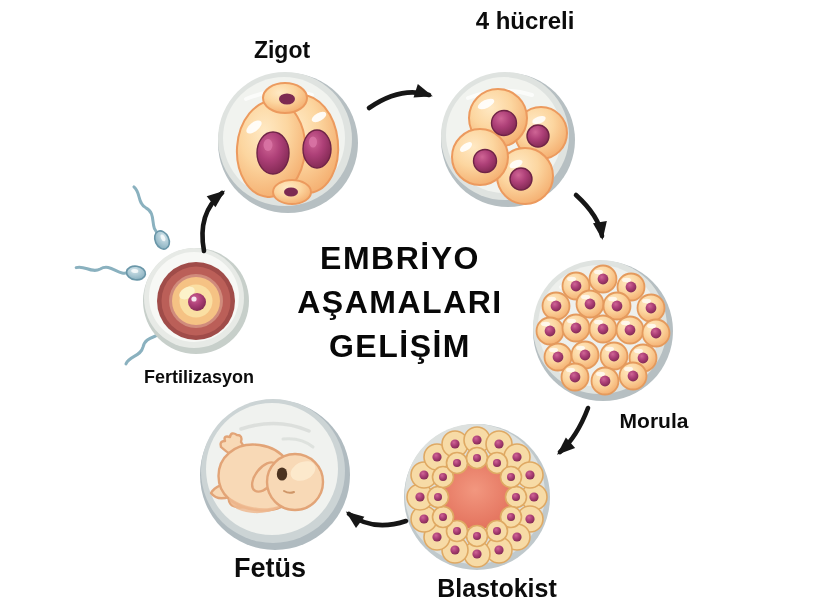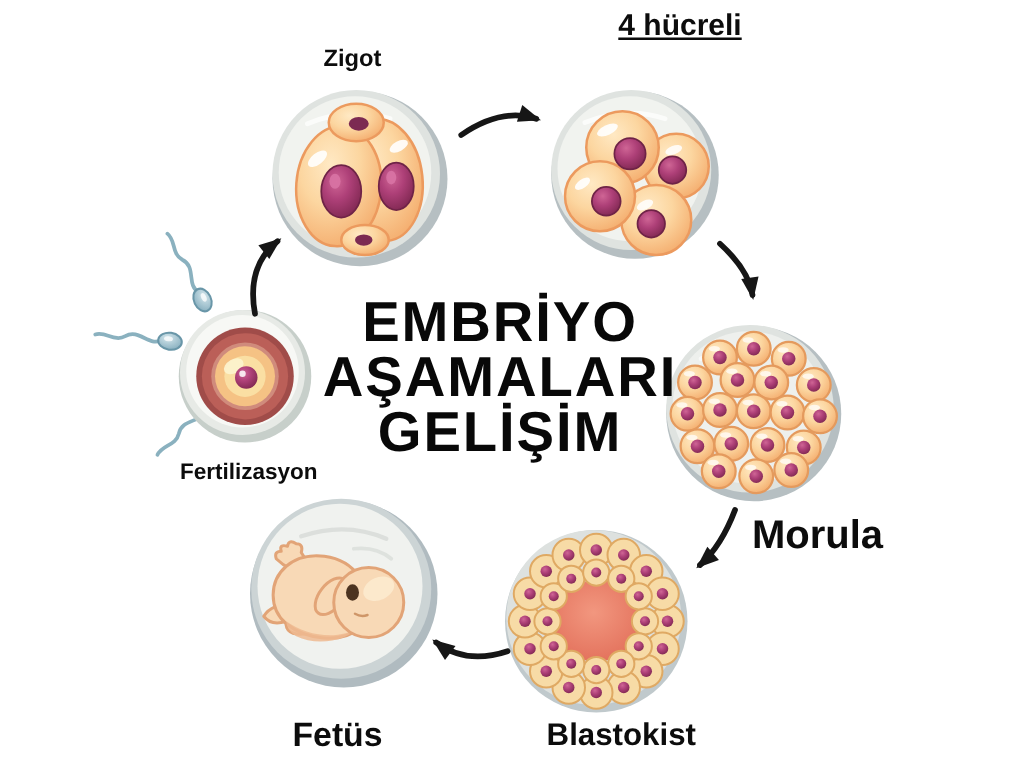--- a/index.html
+++ b/index.html
@@ -1,28 +1,28 @@
 <!DOCTYPE html>
 <html><head>
 <meta charset="utf-8">
 <style>
   html,body{margin:0;padding:0;background:#ffffff;}
   .canvas{position:relative;width:814px;height:609px;background:#ffffff;overflow:hidden;
           font-family:"Liberation Sans",sans-serif;}
   .art{position:absolute;left:0;top:0;}
   .lbl{position:absolute;font-weight:700;color:#0c0c0c;transform:translateX(-50%);
        text-align:center;white-space:nowrap;line-height:1.18;}
-  .lbl-zygote{left:282px;top:37px;font-size:19px;}
-  .lbl-fourcell{left:544px;top:4px;font-size:24px;line-height:34px;text-decoration:underline;}
+  .lbl-zygote{left:282px;top:37px;font-size:23px;}
+  .lbl-fourcell{left:525px;top:4px;font-size:24px;line-height:34px;}
   .lbl-fert{left:199px;top:367px;font-size:18px;text-align:right;}
-  .lbl-morula{left:654px;top:409px;font-size:32px;}
+  .lbl-morula{left:654px;top:409px;font-size:21px;}
   .lbl-blast{left:497px;top:574px;font-size:25px;}
-  .lbl-fetus{left:270px;top:553px;font-size:27px;margin-top:20px;}
+  .lbl-fetus{left:270px;top:553px;font-size:27px;}
   .title{position:absolute;left:400px;top:236px;transform:translateX(-50%);
-         font-size:45px;font-weight:700;color:#080808;text-align:center;
+         font-size:32px;font-weight:700;color:#080808;text-align:center;
          line-height:44px;letter-spacing:1.5px;white-space:nowrap;}
   
   .mcell{fill:url(#cellG);stroke:#e49a5d;stroke-width:1.8;}
   .mnuc{fill:url(#nucG);}
   .mgloss{fill:#ffffff;opacity:.7;}
   .bcell{fill:#f7dba6;stroke:#dfa963;stroke-width:1.6;}
   .bnuc{fill:url(#nucG);}
   .cellbig{fill:url(#cellG);stroke:#ec9a5e;stroke-width:2;}
   .nucbig{fill:url(#nucG);stroke:#6f2347;stroke-width:1.4;}
   .skin{fill:#f8d9b6;stroke:#e2a477;stroke-width:2.4;stroke-linejoin:round;}

